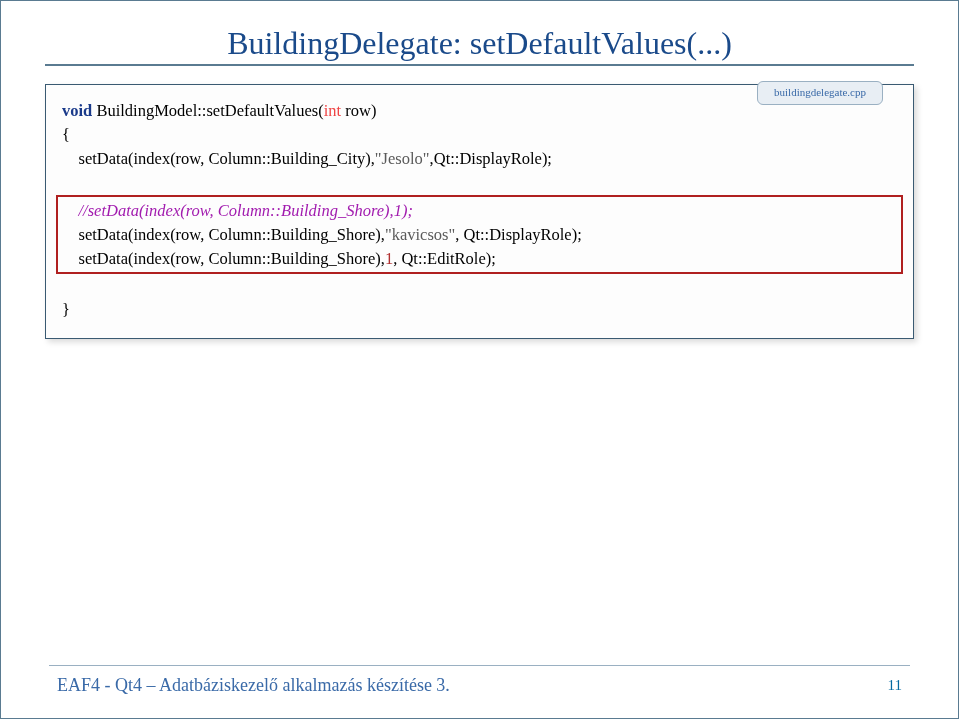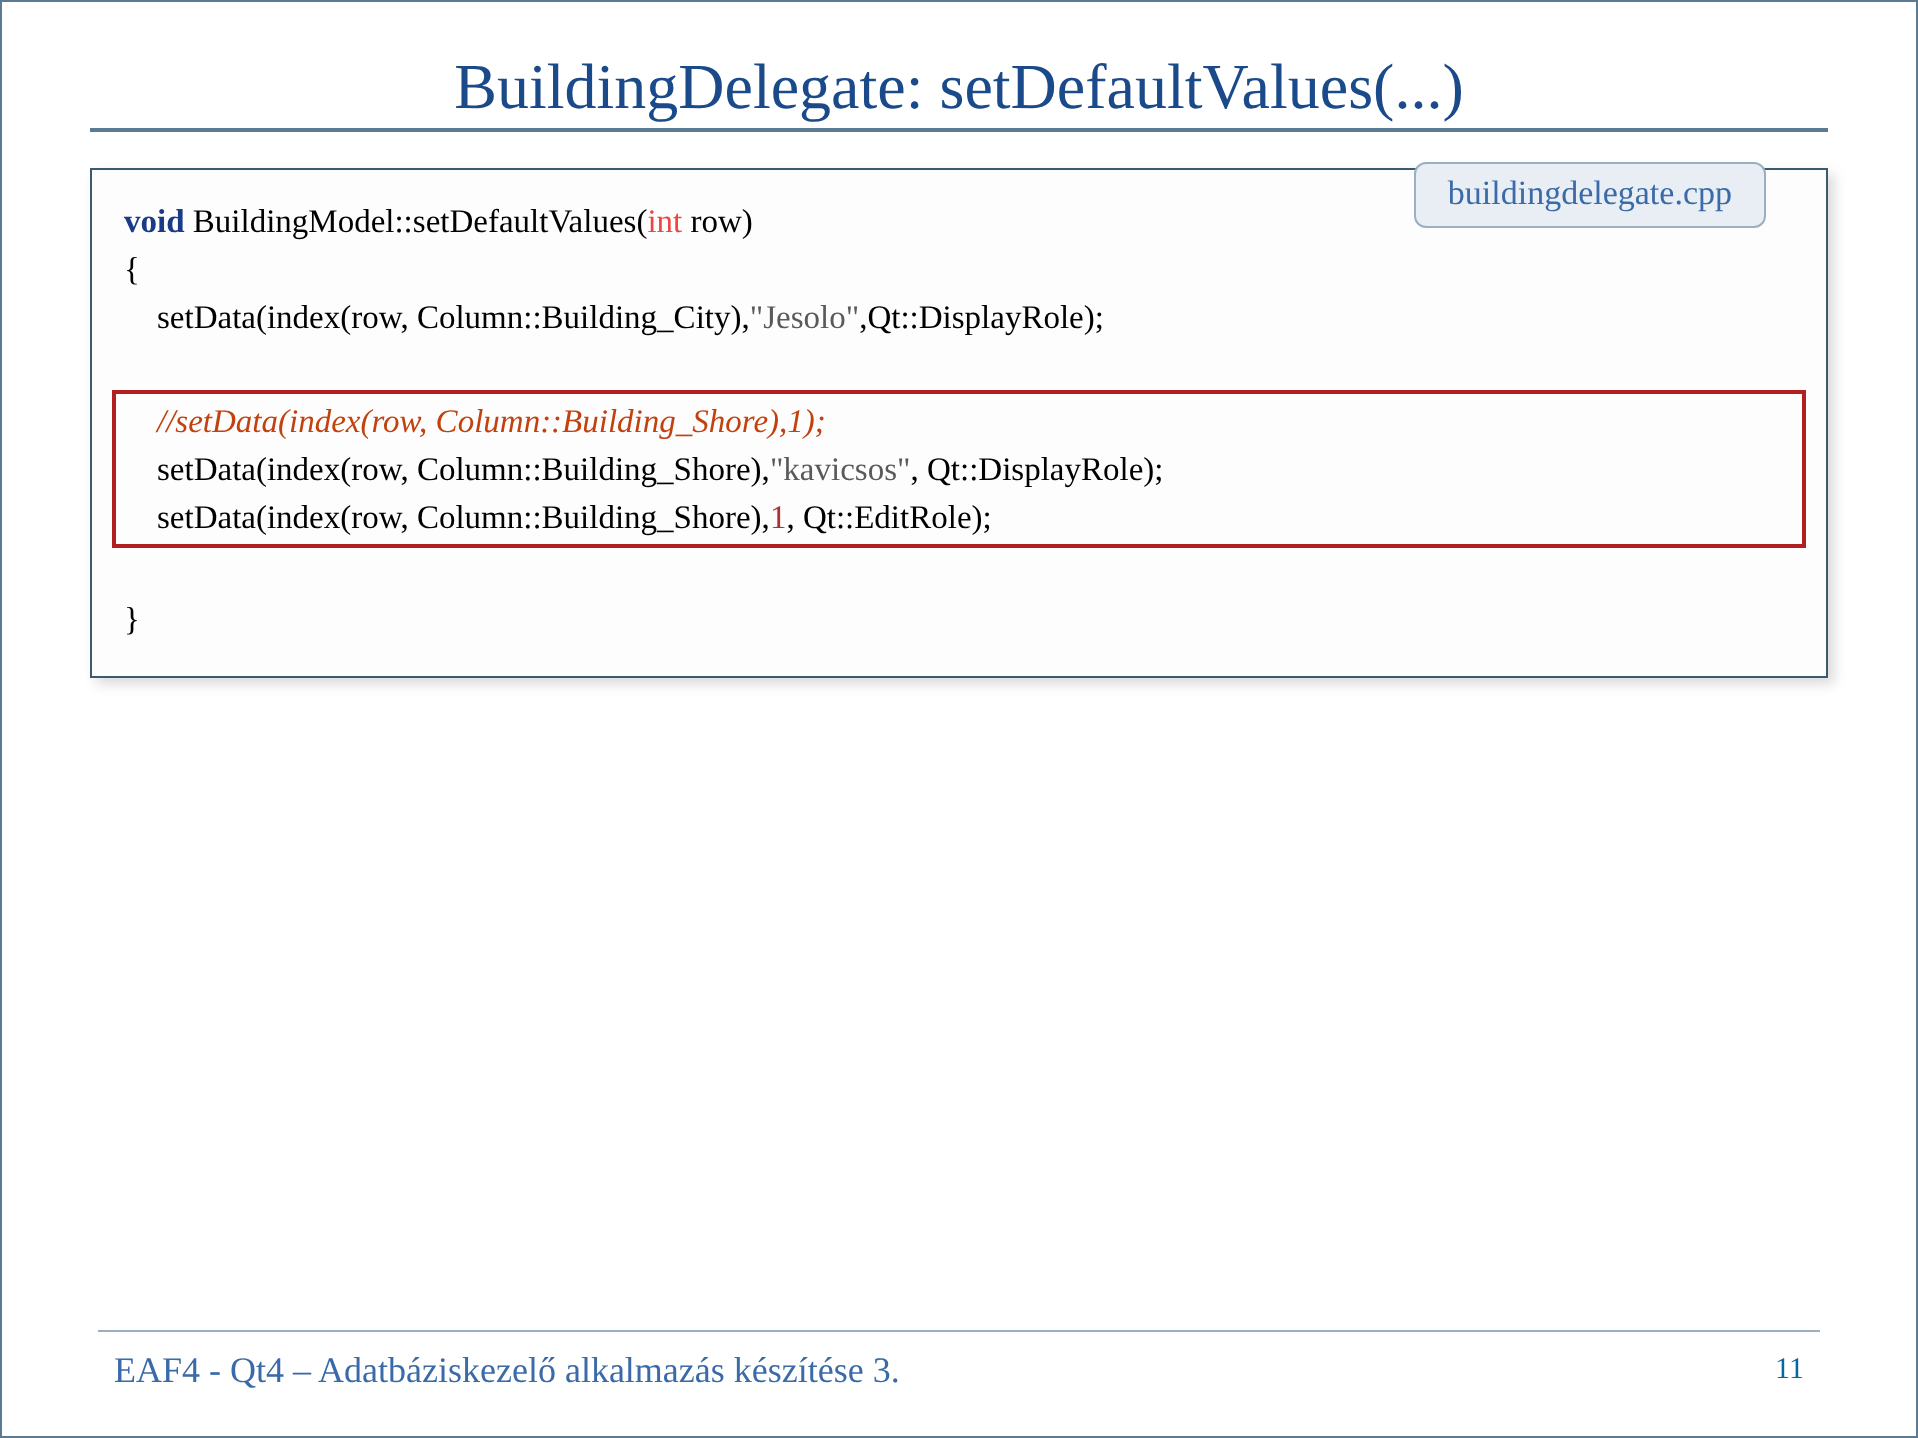--- a/index.html
+++ b/index.html
@@ -39,30 +39,30 @@
     box-shadow: 3px 3px 6px rgba(0,0,0,0.15);
   }
   .badge {
     position: absolute;
     top: -4px;
     right: 30px;
     background: #e8eef4;
     border: 1px solid #9ab0c2;
     border-radius: 6px;
     padding: 3px 16px;
-    font-size: 17px;
+    font-size: 11px;
     color: #3a6aa8;
     z-index: 2;
     font-family: Georgia, serif;
   }
   .kw-decl { color: #1a3a8a; font-weight: bold; }
   .kw-int { color: #ef4444; }
   .str { color: #5a5a5a; }
   .num { color: #b03030; }
-  .comment { color: #c2410c; font-style: italic; }
+  .comment { color: #a21caf; font-style: italic; }
   .codeline {
     white-space: pre;
     font-family: Georgia, 'Times New Roman', serif;
   }
   .highlight-group {
     border: 2px solid #b02020;
     padding: 2px 4px;
     margin-left: -6px;
     margin-right: -6px;
   }

